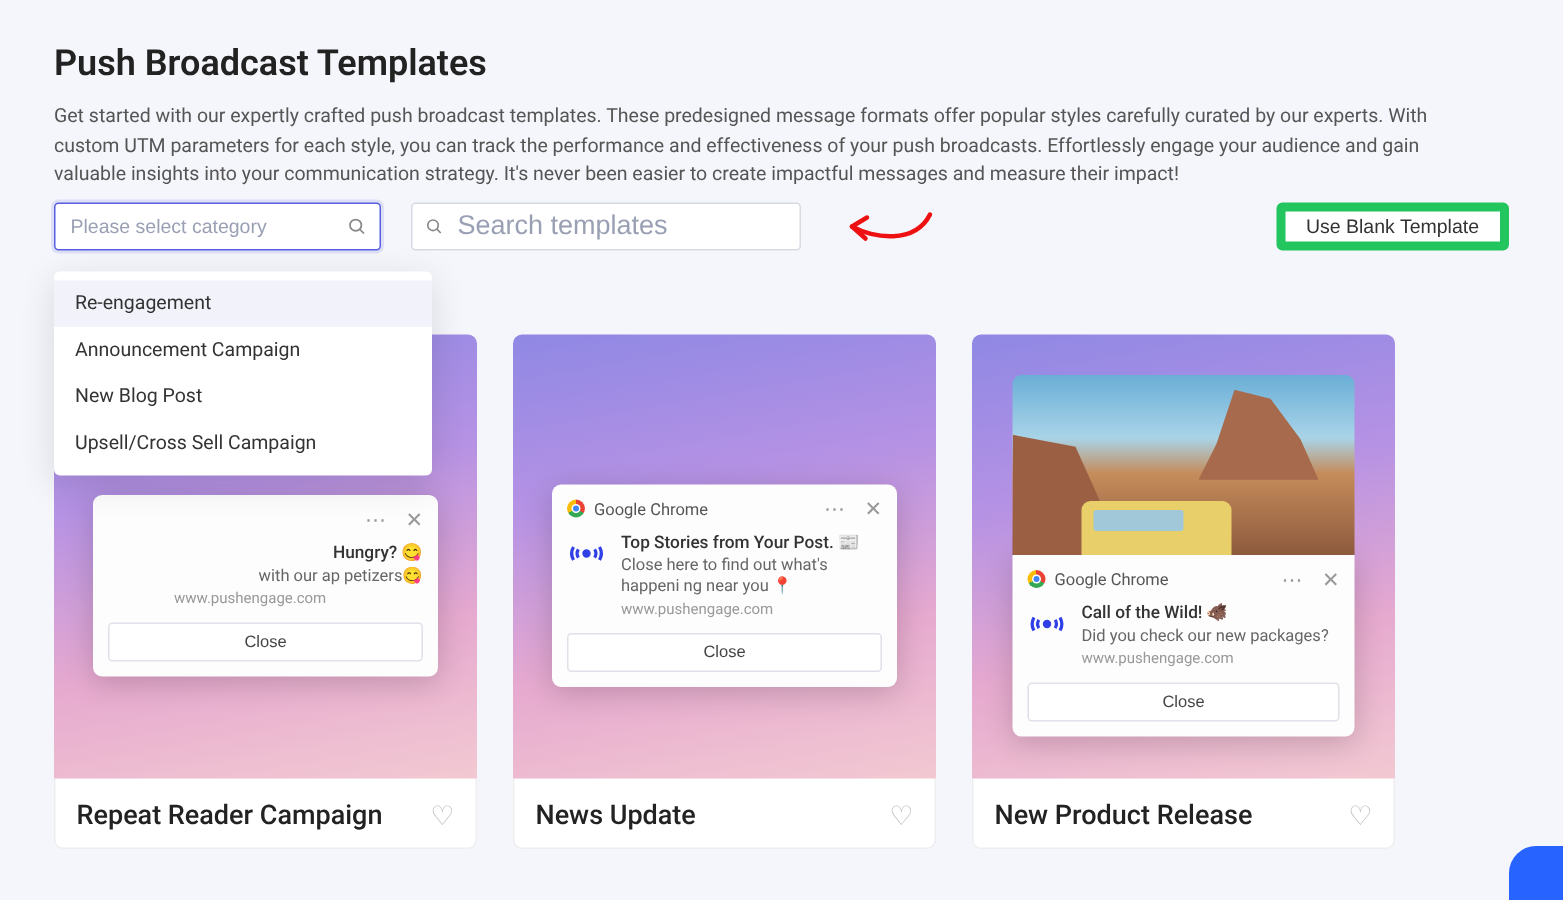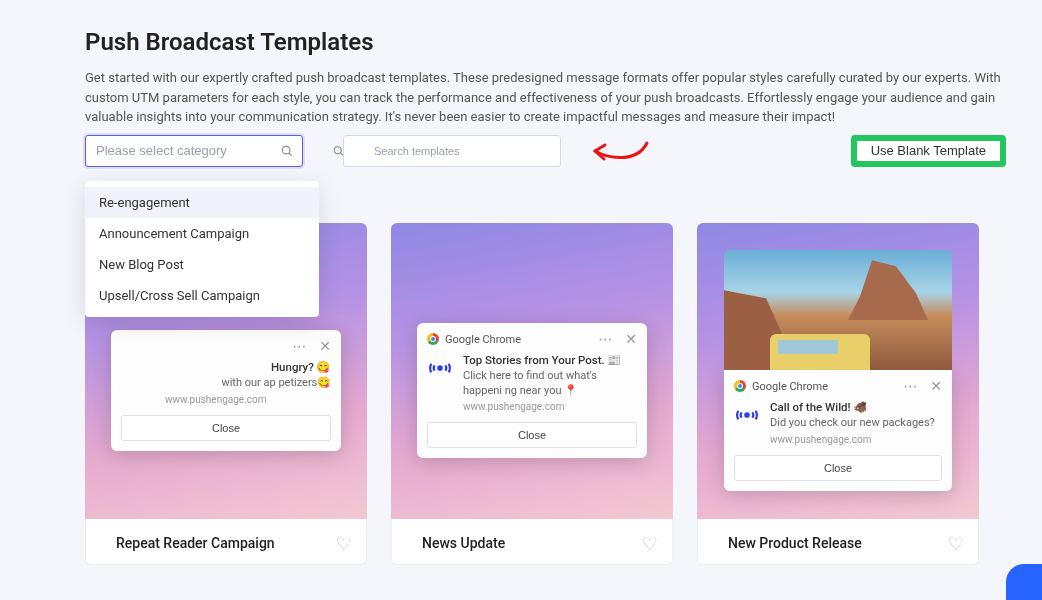--- a/index.html
+++ b/index.html
@@ -1,38 +1,38 @@
 <!DOCTYPE html>
 <html><head>
   <meta charset="utf-8">
   <style>
     * { box-sizing: border-box; margin: 0; padding: 0; }
     body { font-family: -apple-system, BlinkMacSystemFont, "Segoe UI", Roboto, sans-serif; background: #f5f6fb; color: #333; width: 1042px; height: 600px; overflow: hidden; position: relative; }
-    .page { padding: 28px 36px 0 85px; }
+    .page { padding: 28px 36px 0 36px; }
     .title { font-size: 24px; font-weight: 600; color: #222; margin-bottom: 12px; }
     .desc { font-size: 13px; color: #555; line-height: 1.5; max-width: 920px; margin-bottom: 8px; }
     .controls { display: flex; align-items: flex-start; gap: 20px; position: relative; }
     .select-wrap { position: relative; }
     .select-input { width: 218px; height: 32px; border: 1.6px solid #5a5ee1; border-radius: 3px; padding: 0 32px 0 10px; font-size: 13px; color: #999; outline: none; background:#fff; box-shadow: 0 0 0 2px rgba(90,94,225,.15);}
     .select-input::placeholder{color:#9aa0b4;}
     .select-search-icon{position:absolute;right:9px;top:50%;transform:translateY(-50%);color:#888;}
-    .dropdown{position:absolute;top:46px;left:0;width:234px;background:#fff;border-radius:4px;box-shadow:0 6px 24px rgba(0,0,0,.12);padding:6px 0;z-index:20;}
+    .dropdown{position:absolute;top:46px;left:0;width:252px;background:#fff;border-radius:4px;box-shadow:0 6px 24px rgba(0,0,0,.12);padding:6px 0;z-index:20;}
     .dropdown-item{padding:8px 14px;font-size:13px;color:#333;cursor:pointer;}
     .dropdown-item.hover{background:#f1f2fa;}
     .search-wrap{position:relative;}
-    .search-input{width:218px;height:32px;border:1px solid #d7d9e4;border-radius:3px;padding:0 10px 0 30px;font-size:11px;background:#fff;margin-left:20px;}
+    .search-input{width:260px;height:32px;border:1px solid #d7d9e4;border-radius:3px;padding:0 10px 0 30px;font-size:18px;background:#fff;}
     .search-input::placeholder{color:#9aa0b4;}
     .search-icon-pos{position:absolute;left:9px;top:50%;transform:translateY(-50%);color:#888;}
     .arrow-annot{margin-left:8px;}
     .blank-btn{margin-left:auto;height:32px;padding:0 14px;border:6px solid #22c55e;border-radius:4px;background:#fff;font-size:13px;color:#333;cursor:pointer;}
     .grid{margin-top:56px;display:flex;gap:24px;}
     .card-col{width:282px;}
     .card-preview{width:100%;height:296px;background:linear-gradient(170deg,#8f88e4 0%,#b692e4 35%,#e6a9cf 68%,#f2c9d2 100%);border-radius:6px 6px 0 0;display:flex;align-items:center;justify-content:center;padding:20px 12px;position:relative;}
     .card-footer{background:#fff;border-radius:0 0 6px 6px;padding:14px 14px 10px;display:flex;align-items:center;justify-content:space-between;border:1px solid #eee;border-top:none;}
-    .card-title{font-size:14px;font-weight:500;color:#222;margin-left:16px;}
+    .card-title{font-size:18px;font-weight:500;color:#222;}
     .heart{color:#bbb;font-size:18px;}
     .notif{width:230px;background:#fdfdfd;border-radius:6px;box-shadow:0 4px 20px rgba(0,0,0,.18);padding:8px 10px 10px;font-size:11px;color:#555;}
     .notif-head{display:flex;align-items:center;gap:6px;margin-bottom:6px;}
     .chrome-ico{width:12px;height:12px;border-radius:50%;background:conic-gradient(#ea4335 0 120deg,#34a853 120deg 240deg,#fbbc05 240deg 360deg);position:relative;}
     .chrome-ico::after{content:'';position:absolute;inset:3px;border-radius:50%;background:#fff;}
     .chrome-ico::before{content:'';position:absolute;inset:4px;border-radius:50%;background:#4285f4;z-index:1;}
     .notif-app{font-size:11px;color:#555;}
     .notif-dots{margin-left:auto;color:#999;font-size:14px;letter-spacing:1px;}
     .notif-close{color:#999;font-size:14px;margin-left:6px;cursor:pointer;}
     .notif-body{display:flex;gap:10px;align-items:flex-start;margin-bottom:6px;}
@@ -135,21 +135,21 @@
               <svg width="26" height="26" viewBox="0 0 24 24" fill="none" stroke="#3040e6" stroke-width="2">
                   <path d="M4 8 a8 8 0 0 0 0 8"></path>
                   <path d="M7 9.5 a4.5 4.5 0 0 0 0 5"></path>
                   <circle cx="12" cy="12" r="1.6" fill="#3040e6"></circle>
                   <path d="M17 9.5 a4.5 4.5 0 0 1 0 5"></path>
                   <path d="M20 8 a8 8 0 0 1 0 8"></path>
                 </svg>
             </span>
             <div class="notif-text">
               <div class="notif-title">Top Stories from Your Post. 📰</div>
-              <div class="notif-msg">Click here to find out what's happeni ng near you 📍</div>
+              <div class="notif-msg">Close here to find out what's happeni ng near you 📍</div>
               <div class="notif-url">www.pushengage.com</div>
             </div>
           </div>
           <button class="notif-btn">Close</button>
         </div>
       </div>
       <div class="card-footer">
         <span class="card-title">News Update</span>
         <span class="heart">♡</span>
       </div>

